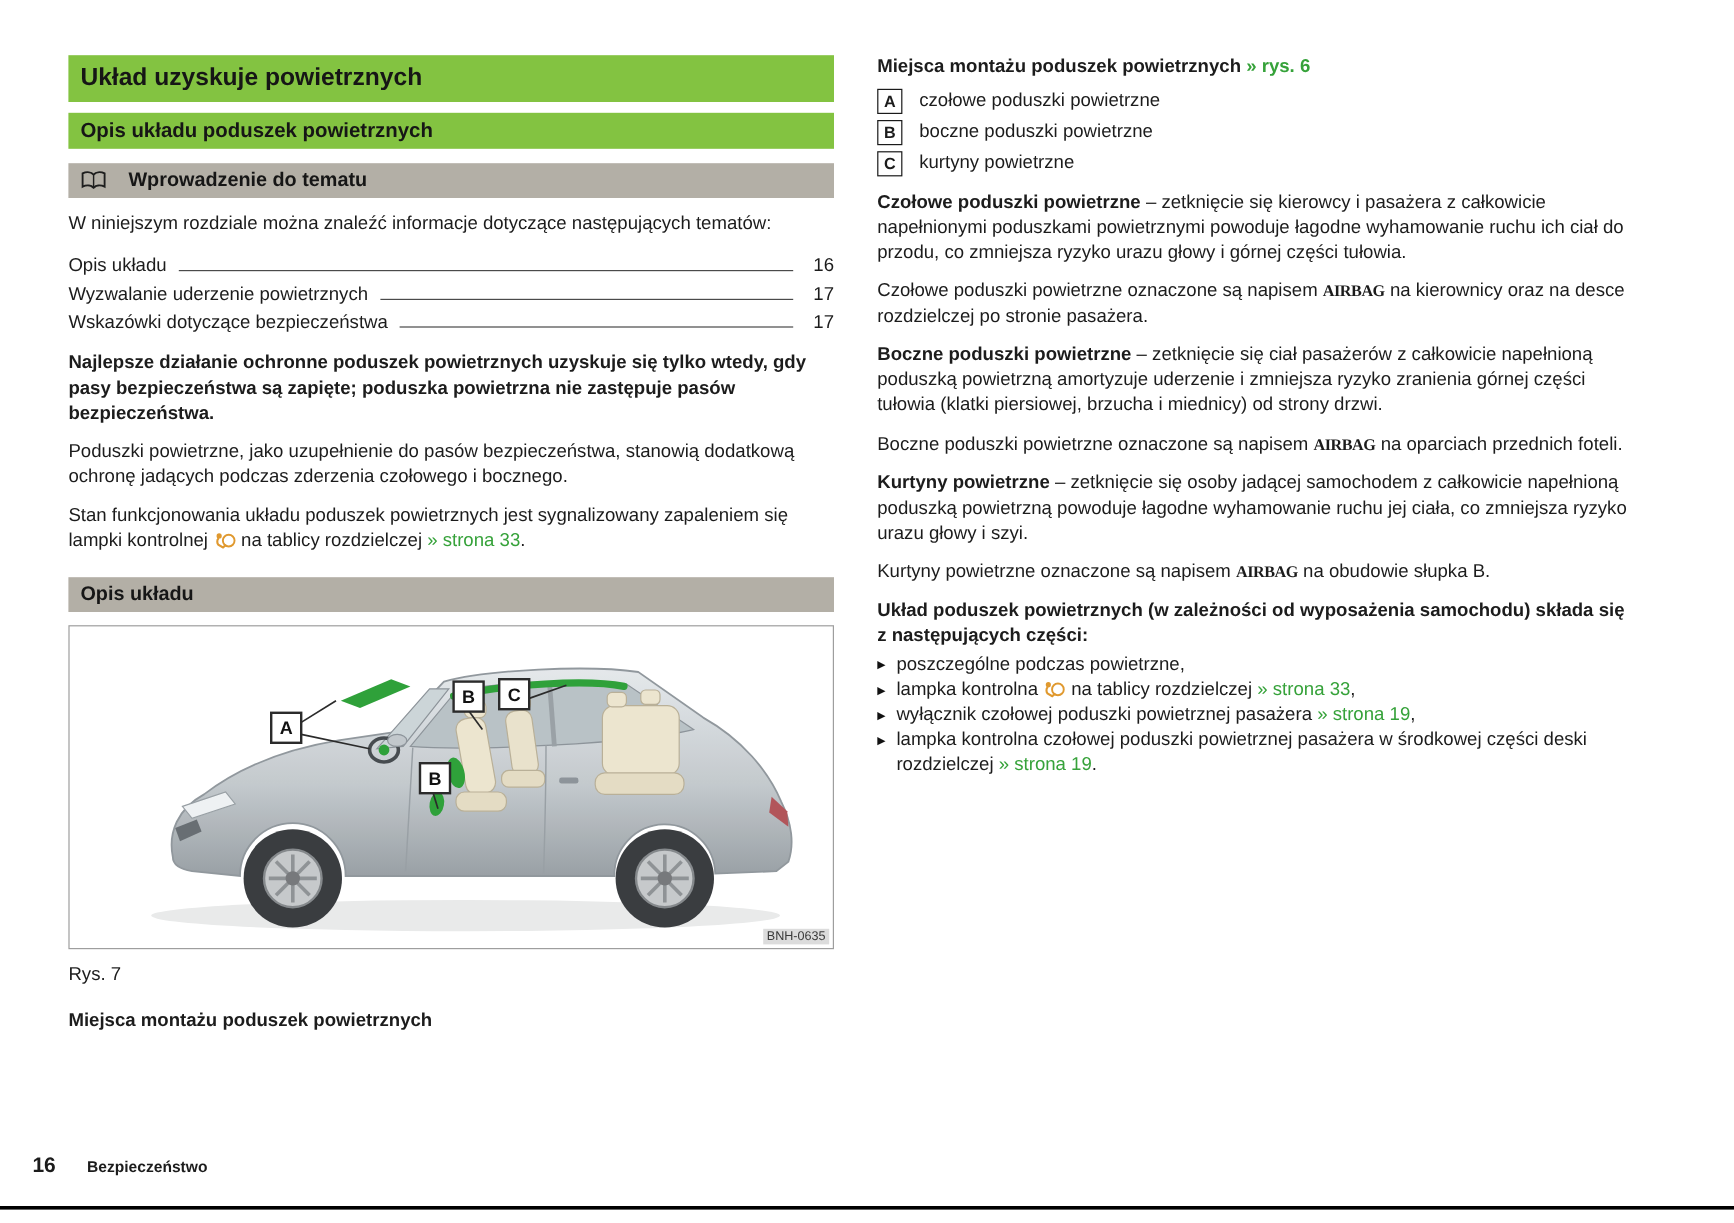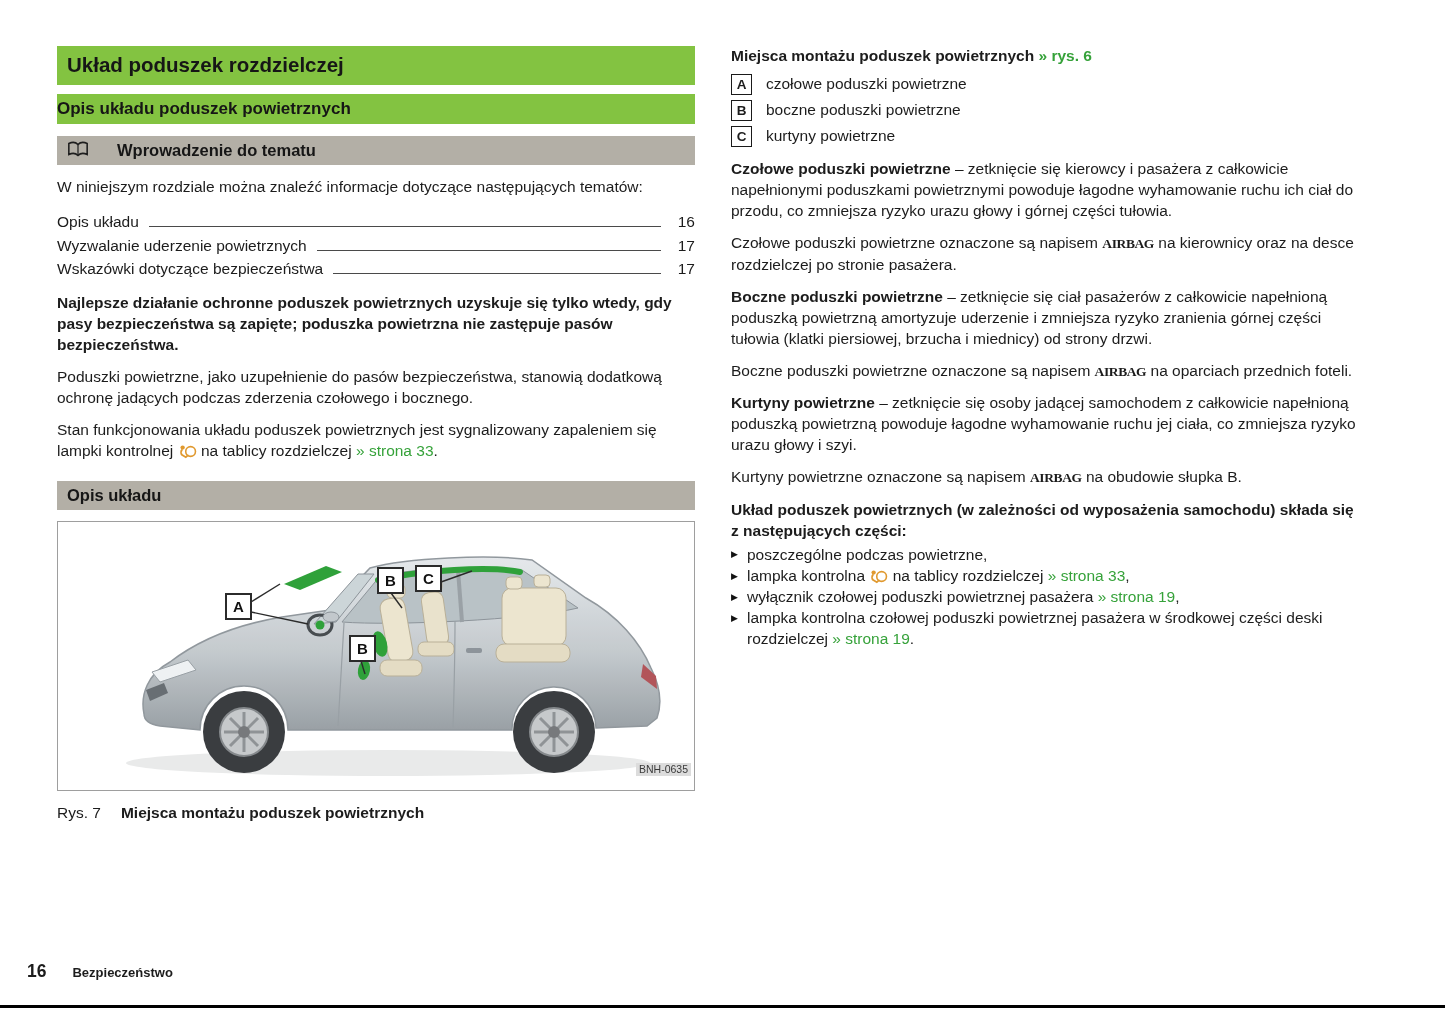--- a/index.html
+++ b/index.html
@@ -3,44 +3,44 @@
 <meta charset="utf-8">
 <style>
   * { margin:0; padding:0; box-sizing:border-box; }
   html,body { background:#ffffff; }
   body { font-family:"Liberation Sans", sans-serif; color:#1c1c1c; }
   .page { position:relative; width:1445px; height:1019px; background:#fff; overflow:hidden; }
 
   .col-left  { position:absolute; left:57px;  top:46px; width:638px; }
   .col-right { position:absolute; left:731px; top:46px; width:631px; }
 
-  .bar { padding:5px 0; font-weight:bold; color:#161616; }
+  .bar { padding:5px 10px; font-weight:bold; color:#161616; }
   .bar-green { background:#83c341; }
   .bar-h1 { font-size:20.5px; padding:7px 10px 8px; }
   .bar-h2 { font-size:17px; margin-top:9px; }
-  .bar-gray { background:#b3afa6; font-size:16.5px; margin-top:12px; display:flex; align-items:flex-start; gap:28px; padding:5px 10px; }
+  .bar-gray { background:#b3afa6; font-size:16.5px; margin-top:12px; display:flex; align-items:center; gap:18px; padding:5px 10px; }
   .bar-gray.no-icon { margin-top:20px; }
   .book-ic { display:inline-flex; align-items:center; }
 
   p.body { font-size:15.5px; line-height:1.36; margin-top:11px; }
   p.body.bold { font-weight:bold; }
   .link { color:#36a23a; }
 
   .toc { margin-top:13px; font-size:15.5px; }
   .toc-row { display:flex; align-items:baseline; line-height:1.52; }
   .toc-leader { flex:1; border-bottom:1px solid #4a4a4a; margin:0 8px 4px 10px; }
   .toc-page { width:26px; text-align:right; }
 
   .airbag-word { font-weight:bold; font-size:13.5px; letter-spacing:-0.4px;font-family:Liberation Serif, serif; }
 
   .ab-icon svg { vertical-align:-3px; }
 
   .figure { margin-top:11px; border:1px solid #9e9e9e; position:relative; width:638px; height:270px; background:#ffffff; }
-  .fig-code { position:absolute; right:3px; bottom:14px; font-size:10.5px; color:#3a3a3a; background:#dcdcdc; padding:0 3px; line-height:1.3; }
-  .caption { margin-top:13px; font-size:15.5px; display:flex; gap:20px; }
+  .fig-code { position:absolute; right:3px; bottom:3px; font-size:10.5px; color:#3a3a3a; background:#dcdcdc; padding:0 3px; line-height:1.3; }
+  .caption { margin-top:13px; font-size:15.5px; display:flex; gap:20px;flex-direction:column; }
   .caption .cap-bold { font-weight:bold; }
 
   .rc-heading { font-size:15.5px; font-weight:bold; line-height:1.35; }
   .legend { margin-top:7px; }
   .legend-row { display:flex; align-items:center; gap:14px; font-size:15.5px; margin-top:5px; }
   .key-box { flex:0 0 auto; width:21px; height:21px; border:1.7px solid #1a1a1a; display:flex; align-items:center; justify-content:center; font-size:13.5px; font-weight:bold; }
 
   .bullets { margin-top:3px; font-size:15.5px; line-height:1.36; }
   .bullet-item { padding-left:16px; position:relative; }
   .bullet-glyph { position:absolute; left:0; top:4.5px; font-size:9px; color:#111; }
@@ -51,21 +51,21 @@
   .bottom-rule { position:absolute; left:0; top:1005px; width:1445px; height:3px; background:#000; }
 </style>
 </head>
 <body>
 
 <div class="page">
 
   <div class="col-left">
 
     <div class="bar bar-green bar-h1">
-      <span>Układ poduszek rozdzielczej</span>
+      <span>Układ uzyskuje powietrznych</span>
     </div>
 
     <div class="bar bar-green bar-h2">
       <span>Opis układu poduszek powietrznych</span>
     </div>
 
     <div class="bar bar-gray">
       <span class="book-ic">
         <svg viewBox="0 0 24 18" width="22" height="17" aria-hidden="true">
           <path d="M2 2.5 C6 0.5,10 1.5,12 3.5 C14 1.5,18 0.5,22 2.5 L22 14.5 C18 12.5,14 13.5,12 15.5 C10 13.5,6 12.5,2 14.5 Z" fill="none" stroke="#1e1e1e" stroke-width="1.7"></path>

